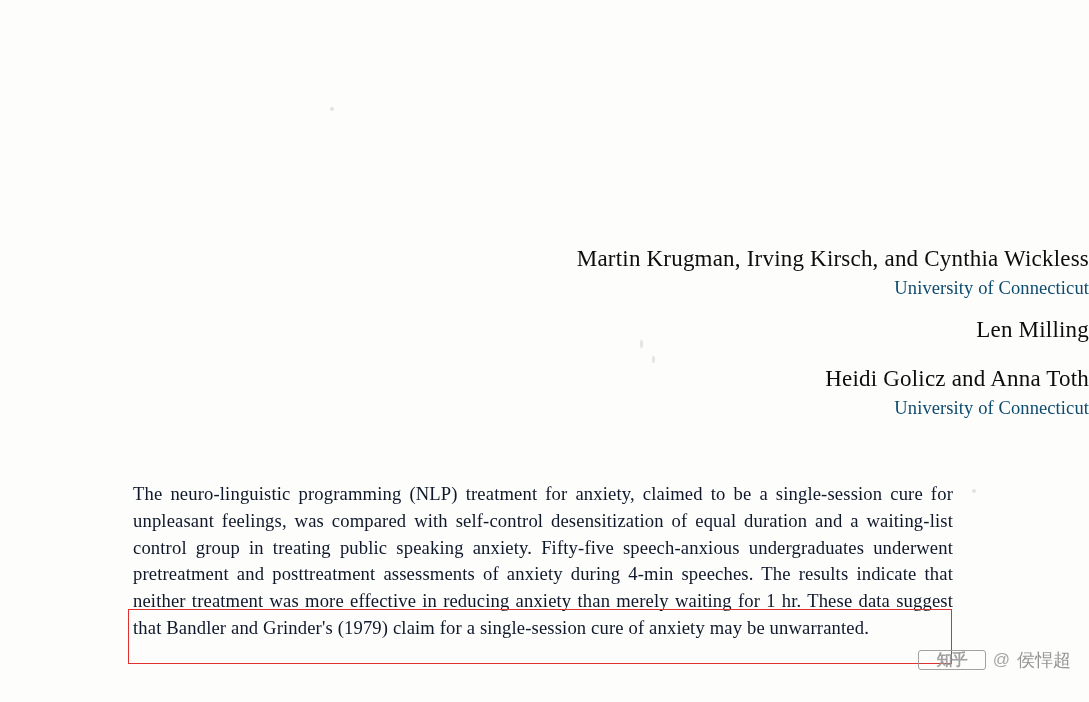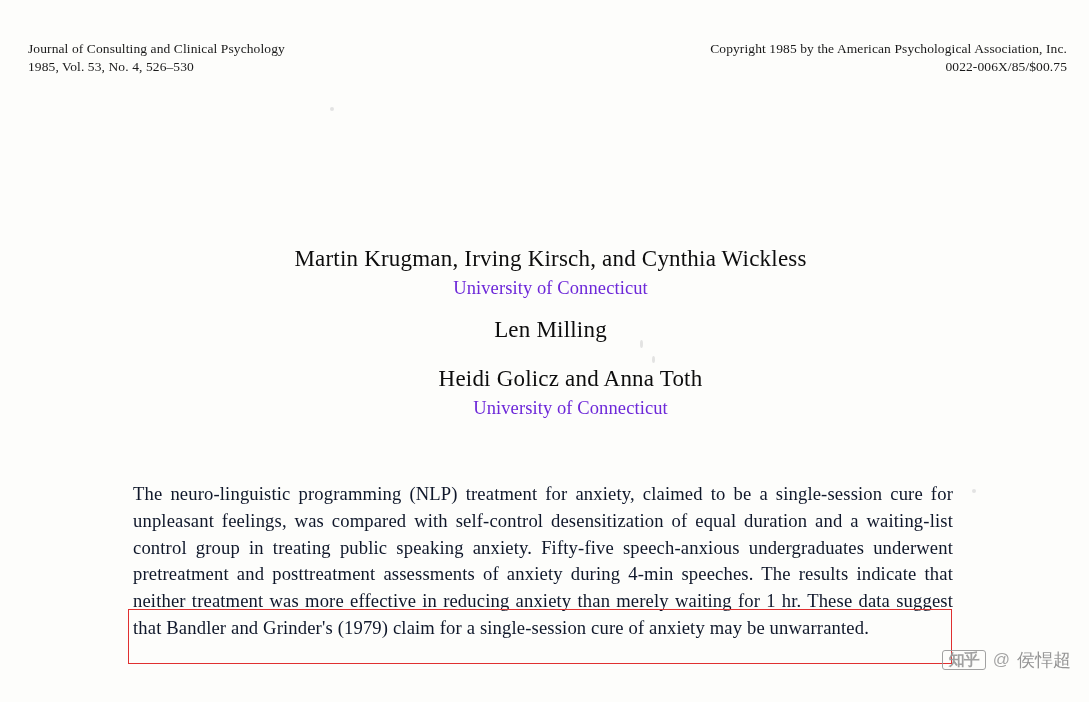--- a/index.html
+++ b/index.html
@@ -61,36 +61,36 @@
   .title-line {
     display: block;
   }
 
   
   .authors {
     position: absolute;
     top: 243px;
     left: 12px;
     right: 0;
-    text-align: center;
+    text-align: right;
   }
   .author-group {
     margin-bottom: 12px;
   }
   .author-names {
     font-size: 23px;
     line-height: 1.38;
     letter-spacing: 0.2px;
     color: #0d0d0d;
   }
   .author-affil {
     font-size: 18.5px;
     line-height: 1.4;
     letter-spacing: 0.1px;
-    color: #6d28d9;
+    color: #0c4a6e;
     margin-top: 1px;
   }
   .group-2 { }
   .group-3 { margin-top: 18px; margin-left: 40px; }
 
   
   .abstract {
     position: absolute;
     top: 481px;
     left: 133px;
@@ -132,21 +132,21 @@
     opacity: 0.92;
   }
   .wm-logo {
     font-family: "Liberation Sans", sans-serif;
     font-size: 16px;
     font-weight: bold;
     color: #9a9a9a;
     letter-spacing: -1px;
     border: 1.5px solid #9a9a9a;
     border-radius: 3px;
-    padding: 0 6px;
+    padding: 0 18px;
     line-height: 18px;
   }
   .wm-sep {
     color: #9d9d9d;
     font-size: 17px;
   }
 
   
   .scan-speck {
     position: absolute;
@@ -158,30 +158,20 @@
 </head>
 <body>
 
 <div class="page">
 
   <div class="scan-speck" style="left:640px; top:340px; width:3px; height:8px;"></div>
   <div class="scan-speck" style="left:652px; top:356px; width:3px; height:7px;"></div>
   <div class="scan-speck" style="left:972px; top:489px; width:4px; height:4px;"></div>
   <div class="scan-speck" style="left:330px; top:107px; width:4px; height:4px;"></div>
 
-  <div class="header">
-    <div class="header-left">
-      <div>Journal of Consulting and Clinical Psychology</div>
-      <div>1985, Vol. 53, No. 4, 526–530</div>
-    </div>
-    <div class="header-right">
-      <div>Copyright 1985 by the American Psychological Association, Inc.</div>
-      <div>0022-006X/85/$00.75</div>
-    </div>
-  </div>
 
 
   <div class="authors">
     <div class="author-group group-1">
       <div class="author-names">Martin Krugman, Irving Kirsch, and Cynthia Wickless</div>
       <div class="author-affil">University of Connecticut</div>
     </div>
     <div class="author-group group-2">
       <div class="author-names">Len Milling</div>
     </div>

